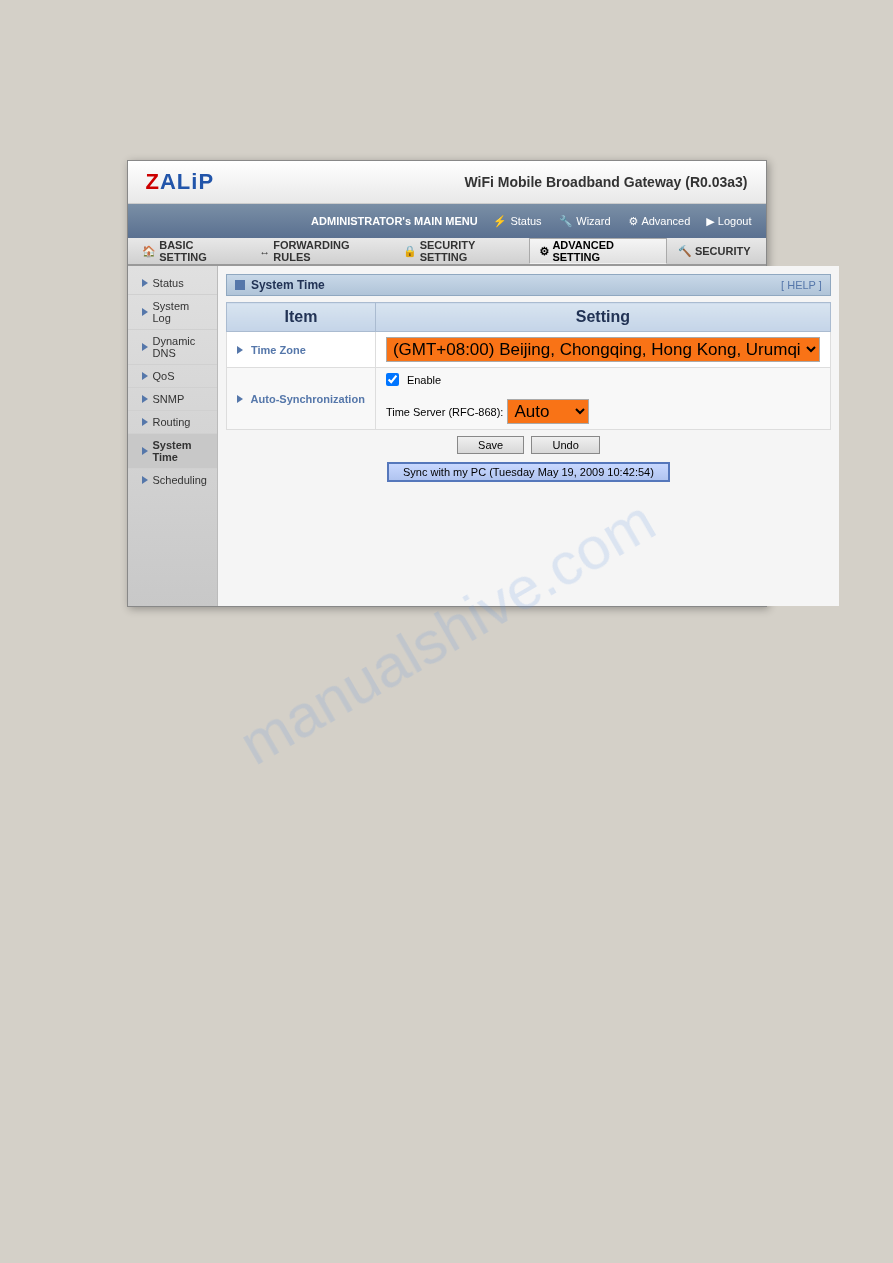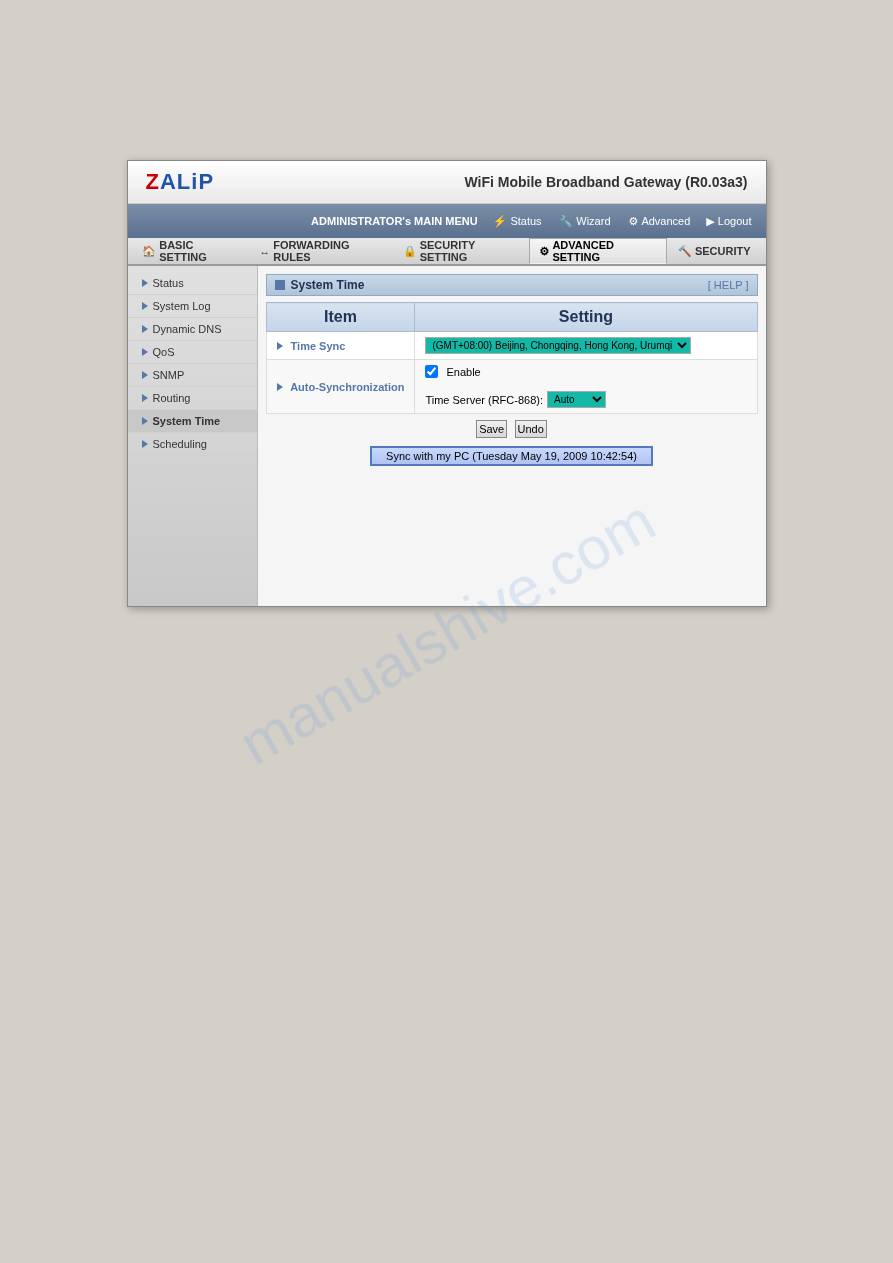--- a/index.html
+++ b/index.html
@@ -202,36 +202,36 @@
     }
     .row-label {
       color: #5577aa;
       font-weight: bold;
       width: 120px;
       white-space: nowrap;
     }
 
     
     select {
-      font-size: 10px;
+      font-size: 17px;
       padding: 1px 2px;
       border: 1px solid #aaa;
-      background: #14b8a6;
+      background: #f97316;
     }
     input[type="checkbox"] {
       margin-right: 4px;
     }
 
     .button-row {
       text-align: center;
       padding: 6px 0 4px 0;
     }
     .btn {
       font-size: 11px;
-      padding: 2px 2px;
+      padding: 2px 20px;
       border: 1px solid #888;
       background: linear-gradient(to bottom, #f0f0f0, #d8d8d8);
       cursor: pointer;
       margin: 0 2px;
     }
 
     .sync-btn-row {
       text-align: center;
       padding: 3px 0;
     }
@@ -392,21 +392,21 @@
           <tr>
             <th>Item</th>
             <th>Setting</th>
           </tr>
         </thead>
         <tbody>
 
           <tr>
             <td class="row-label">
               <span class="triangle-bullet"></span>
-              <span>Time Sync</span>
+              <span>Time Zone</span>
             </td>
             <td>
               <select><option>(GMT+08:00) Beijing, Chongqing, Hong Kong, Urumqi</option></select>
             </td>
           </tr>
 
           <tr>
             <td class="row-label">
               <span class="triangle-bullet"></span>
               <span>Auto-Synchronization</span>

